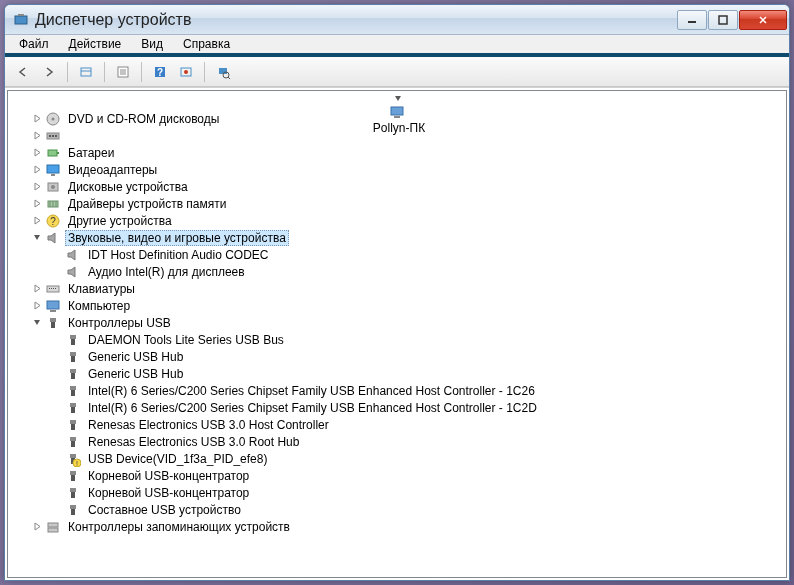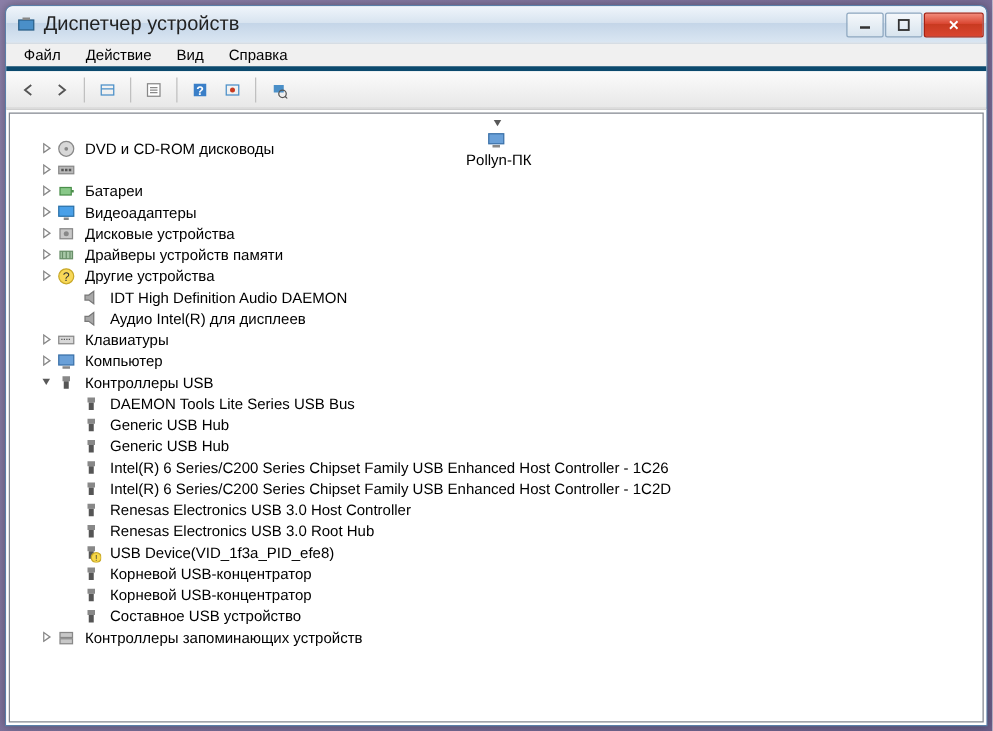--- a/index.html
+++ b/index.html
@@ -354,28 +354,41 @@
           </span>
         <span class="node-icon">
             <svg width="16" height="16">
               <circle cx="8" cy="8" r="6" fill="#f8d858" stroke="#c8a828"></circle>
               <text x="8" y="12" font-size="10" text-anchor="middle" fill="#333">?</text>
             </svg>
           </span>
         <span class="node-label">Другие устройства</span>
       </div>
 
+      <div class="tree-node indent-1">
+        <span class="expander">
+            <svg width="9" height="9">
+              <path d="M1 2 L7 2 L4 7 Z" fill="#595959"></path>
+            </svg>
+          </span>
+        <span class="node-icon">
+            <svg width="16" height="16">
+              <path d="M3 6 L6 6 L10 3 L10 13 L6 10 L3 10 Z" fill="#a8a8a8" stroke="#787878"></path>
+            </svg>
+          </span>
+        <span class="node-label selected">Звуковые, видео и игровые устройства</span>
+      </div>
       <div class="tree-node indent-2">
         <span class="expander" style="visibility:hidden"></span>
         <span class="node-icon">
             <svg width="16" height="16">
               <path d="M3 6 L6 6 L10 3 L10 13 L6 10 L3 10 Z" fill="#a8a8a8" stroke="#787878"></path>
             </svg>
           </span>
-        <span class="node-label">IDT High Definition Audio DAEMON</span>
+        <span class="node-label">IDT Host Definition Audio CODEC</span>
       </div>
       <div class="tree-node indent-2">
         <span class="expander" style="visibility:hidden"></span>
         <span class="node-icon">
             <svg width="16" height="16">
               <path d="M3 6 L6 6 L10 3 L10 13 L6 10 L3 10 Z" fill="#a8a8a8" stroke="#787878"></path>
             </svg>
           </span>
         <span class="node-label">Аудио Intel(R) для дисплеев</span>
       </div>

